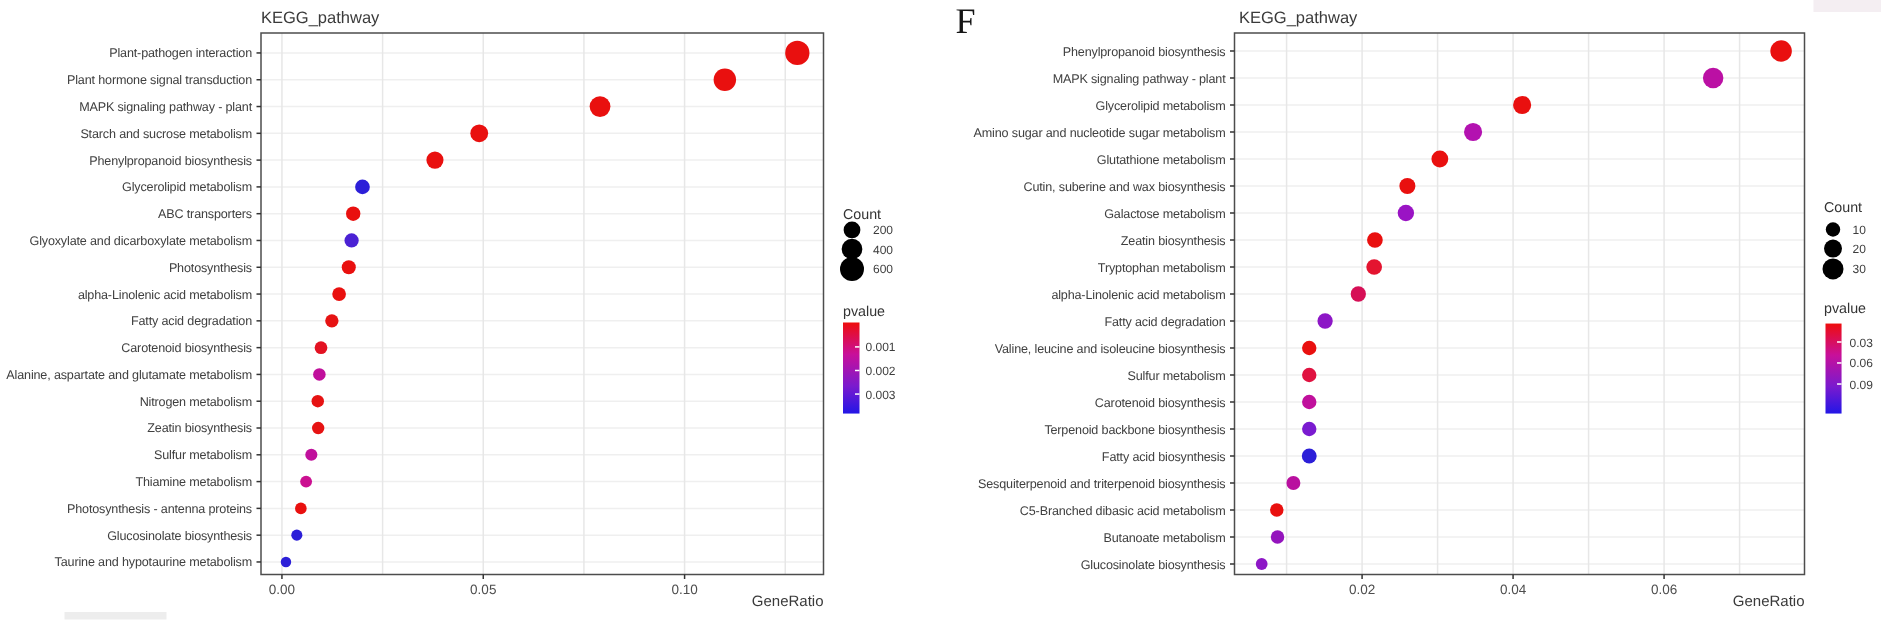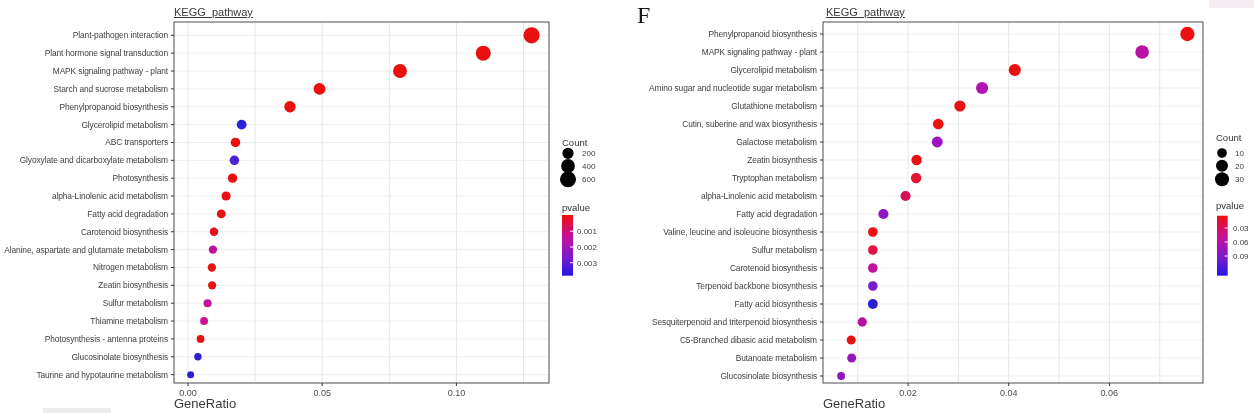--- a/index.html
+++ b/index.html
@@ -1,20 +1,20 @@
 <!DOCTYPE html>
 <html><head>
 <meta charset="utf-8">
 <style>
   html,body{margin:0;padding:0;background:#fff;}
   #app{position:relative;width:1254px;height:414px;background:#ffffff;overflow:hidden;
        font-family:"Liberation Sans","DejaVu Sans",sans-serif;}
   #plots{position:absolute;left:0;top:0;}
-  .chart-title{position:absolute;font-size:11px;color:#3a3a3a;white-space:nowrap;text-decoration:underline;}
-  .xlab{position:absolute;font-size:13px;color:#3a3a3a;text-align:left;}
+  .chart-title{position:absolute;font-size:11px;color:#3a3a3a;white-space:nowrap;}
+  .xlab{position:absolute;font-size:10px;color:#3a3a3a;text-align:right;}
   .panel-letter{position:absolute;left:637px;top:2px;font-family:"Liberation Serif","DejaVu Serif",serif;
        font-size:24px;color:#151515;}
   .artifact-tr{position:absolute;left:1209px;top:0;width:45px;height:8px;background:#f4eef2;}
   .artifact-bl{position:absolute;left:43px;top:408px;width:68px;height:5px;background:#ededed;}
   svg text{font-family:"Liberation Sans","DejaVu Sans",sans-serif;}
   .cat{font-size:8.4px;fill:#404040;letter-spacing:-0.1px;}
   .tick{font-size:9px;fill:#4d4d4d;}
   .leg-title{font-size:9.5px;fill:#333;}
   .leg-label{font-size:8px;fill:#3d3d3d;}
 </style>

